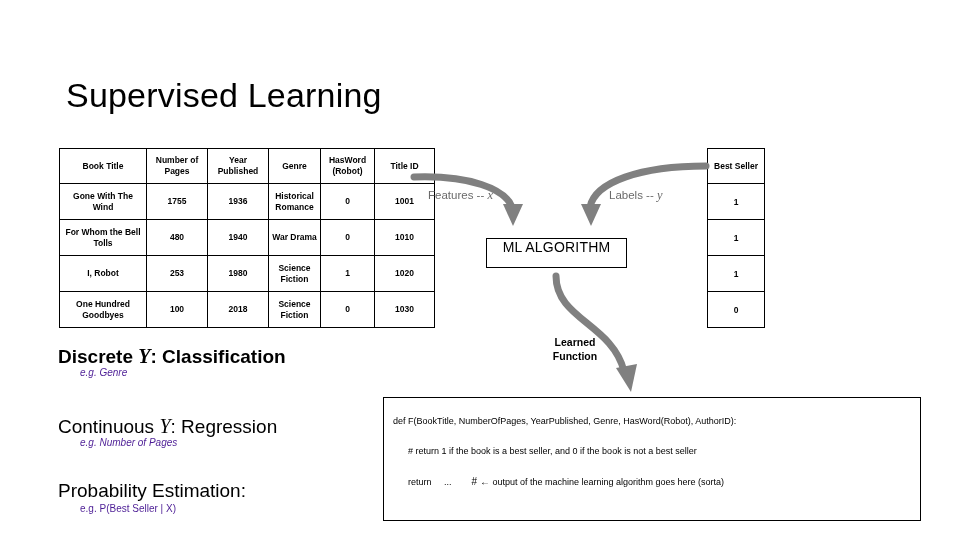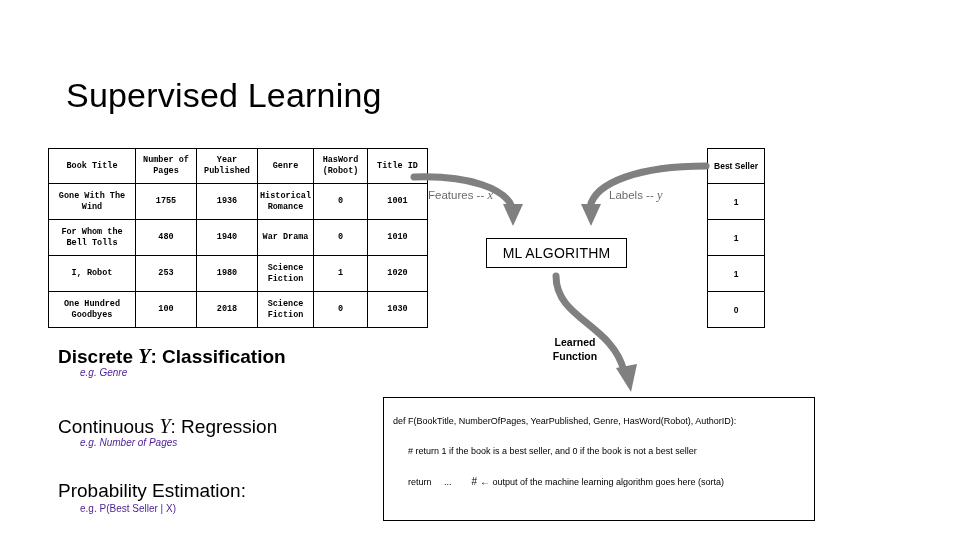--- a/index.html
+++ b/index.html
@@ -32,25 +32,24 @@
     font-size: 34px;
     font-weight: 400;
     letter-spacing: 0.2px;
     color: #000;
     white-space: nowrap;
   }
 
   
   #data-table {
     position: absolute;
-    left: 48px;
+    left: 59px;
     top: 129px;
     border-collapse: collapse;
     table-layout: fixed;
-    font-family: Liberation Mono, monospace;
   }
   #data-table td, #data-table th {
     border: 1.4px solid #000;
     text-align: center;
     vertical-align: middle;
     font-size: 8.5px;
     font-weight: bold;
     line-height: 1.25;
     padding: 2px 2px;
     color: #000;
@@ -108,21 +107,21 @@
   
   #ml-algorithm-box {
     position: absolute;
     left: 486px;
     top: 219px;
     width: 139px;
     height: 28px;
     border: 1.4px solid #000;
     background: #fff;
     display: flex;
-    align-items: center;
+    align-items: flex-start;
     justify-content: center;
     font-size: 14px;
     letter-spacing: 0.2px;
     color: #000;
     white-space: nowrap;
   }
 
   
   #learned-function-label {
     position: absolute;
@@ -158,21 +157,21 @@
   #bullet-regression          { left: 58px; top: 396px; }
   #bullet-regression-eg       { left: 80px; top: 418px; }
   #bullet-probability         { left: 58px; top: 461px; }
   #bullet-probability-eg      { left: 80px; top: 484px; font-weight: normal; }
 
   
   #code-box {
     position: absolute;
     left: 383px;
     top: 378px;
-    width: 432px;
+    width: 538px;
     height: 124px;
     border: 1.2px solid #000;
     background: #fff;
     box-sizing: border-box;
   }
   .code-line {
     position: absolute;
     font-size: 9px;
     color: #000;
     white-space: pre;

